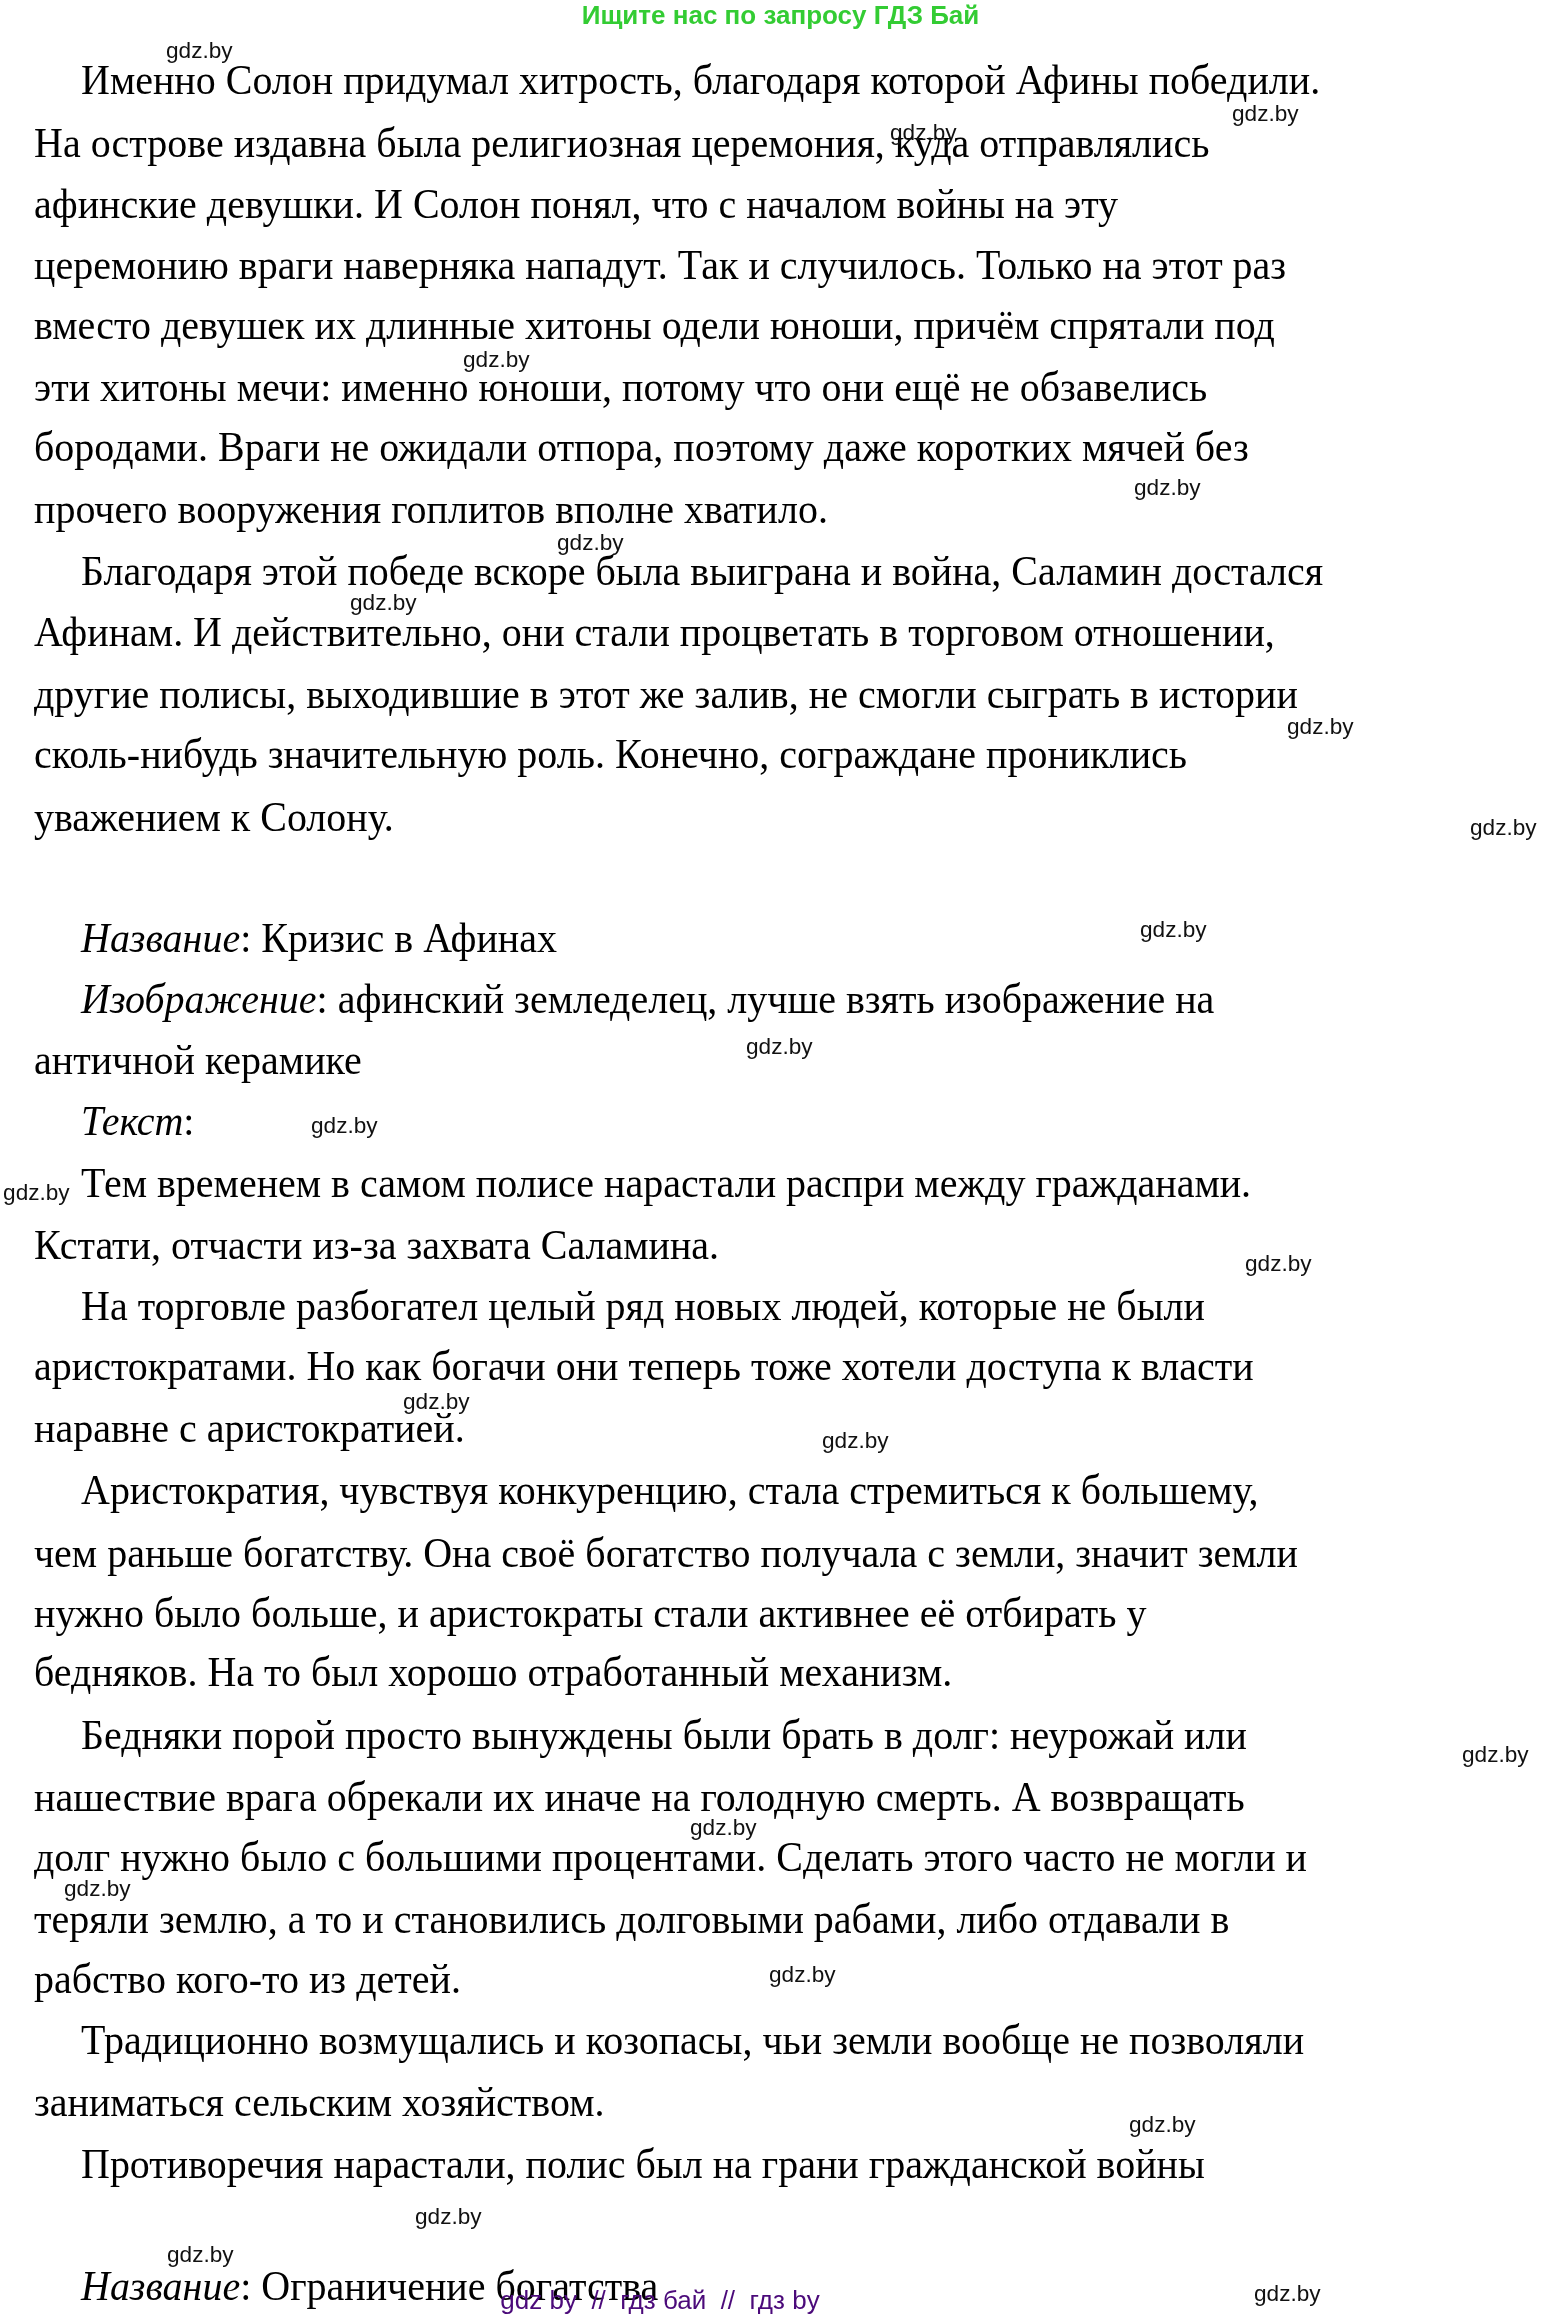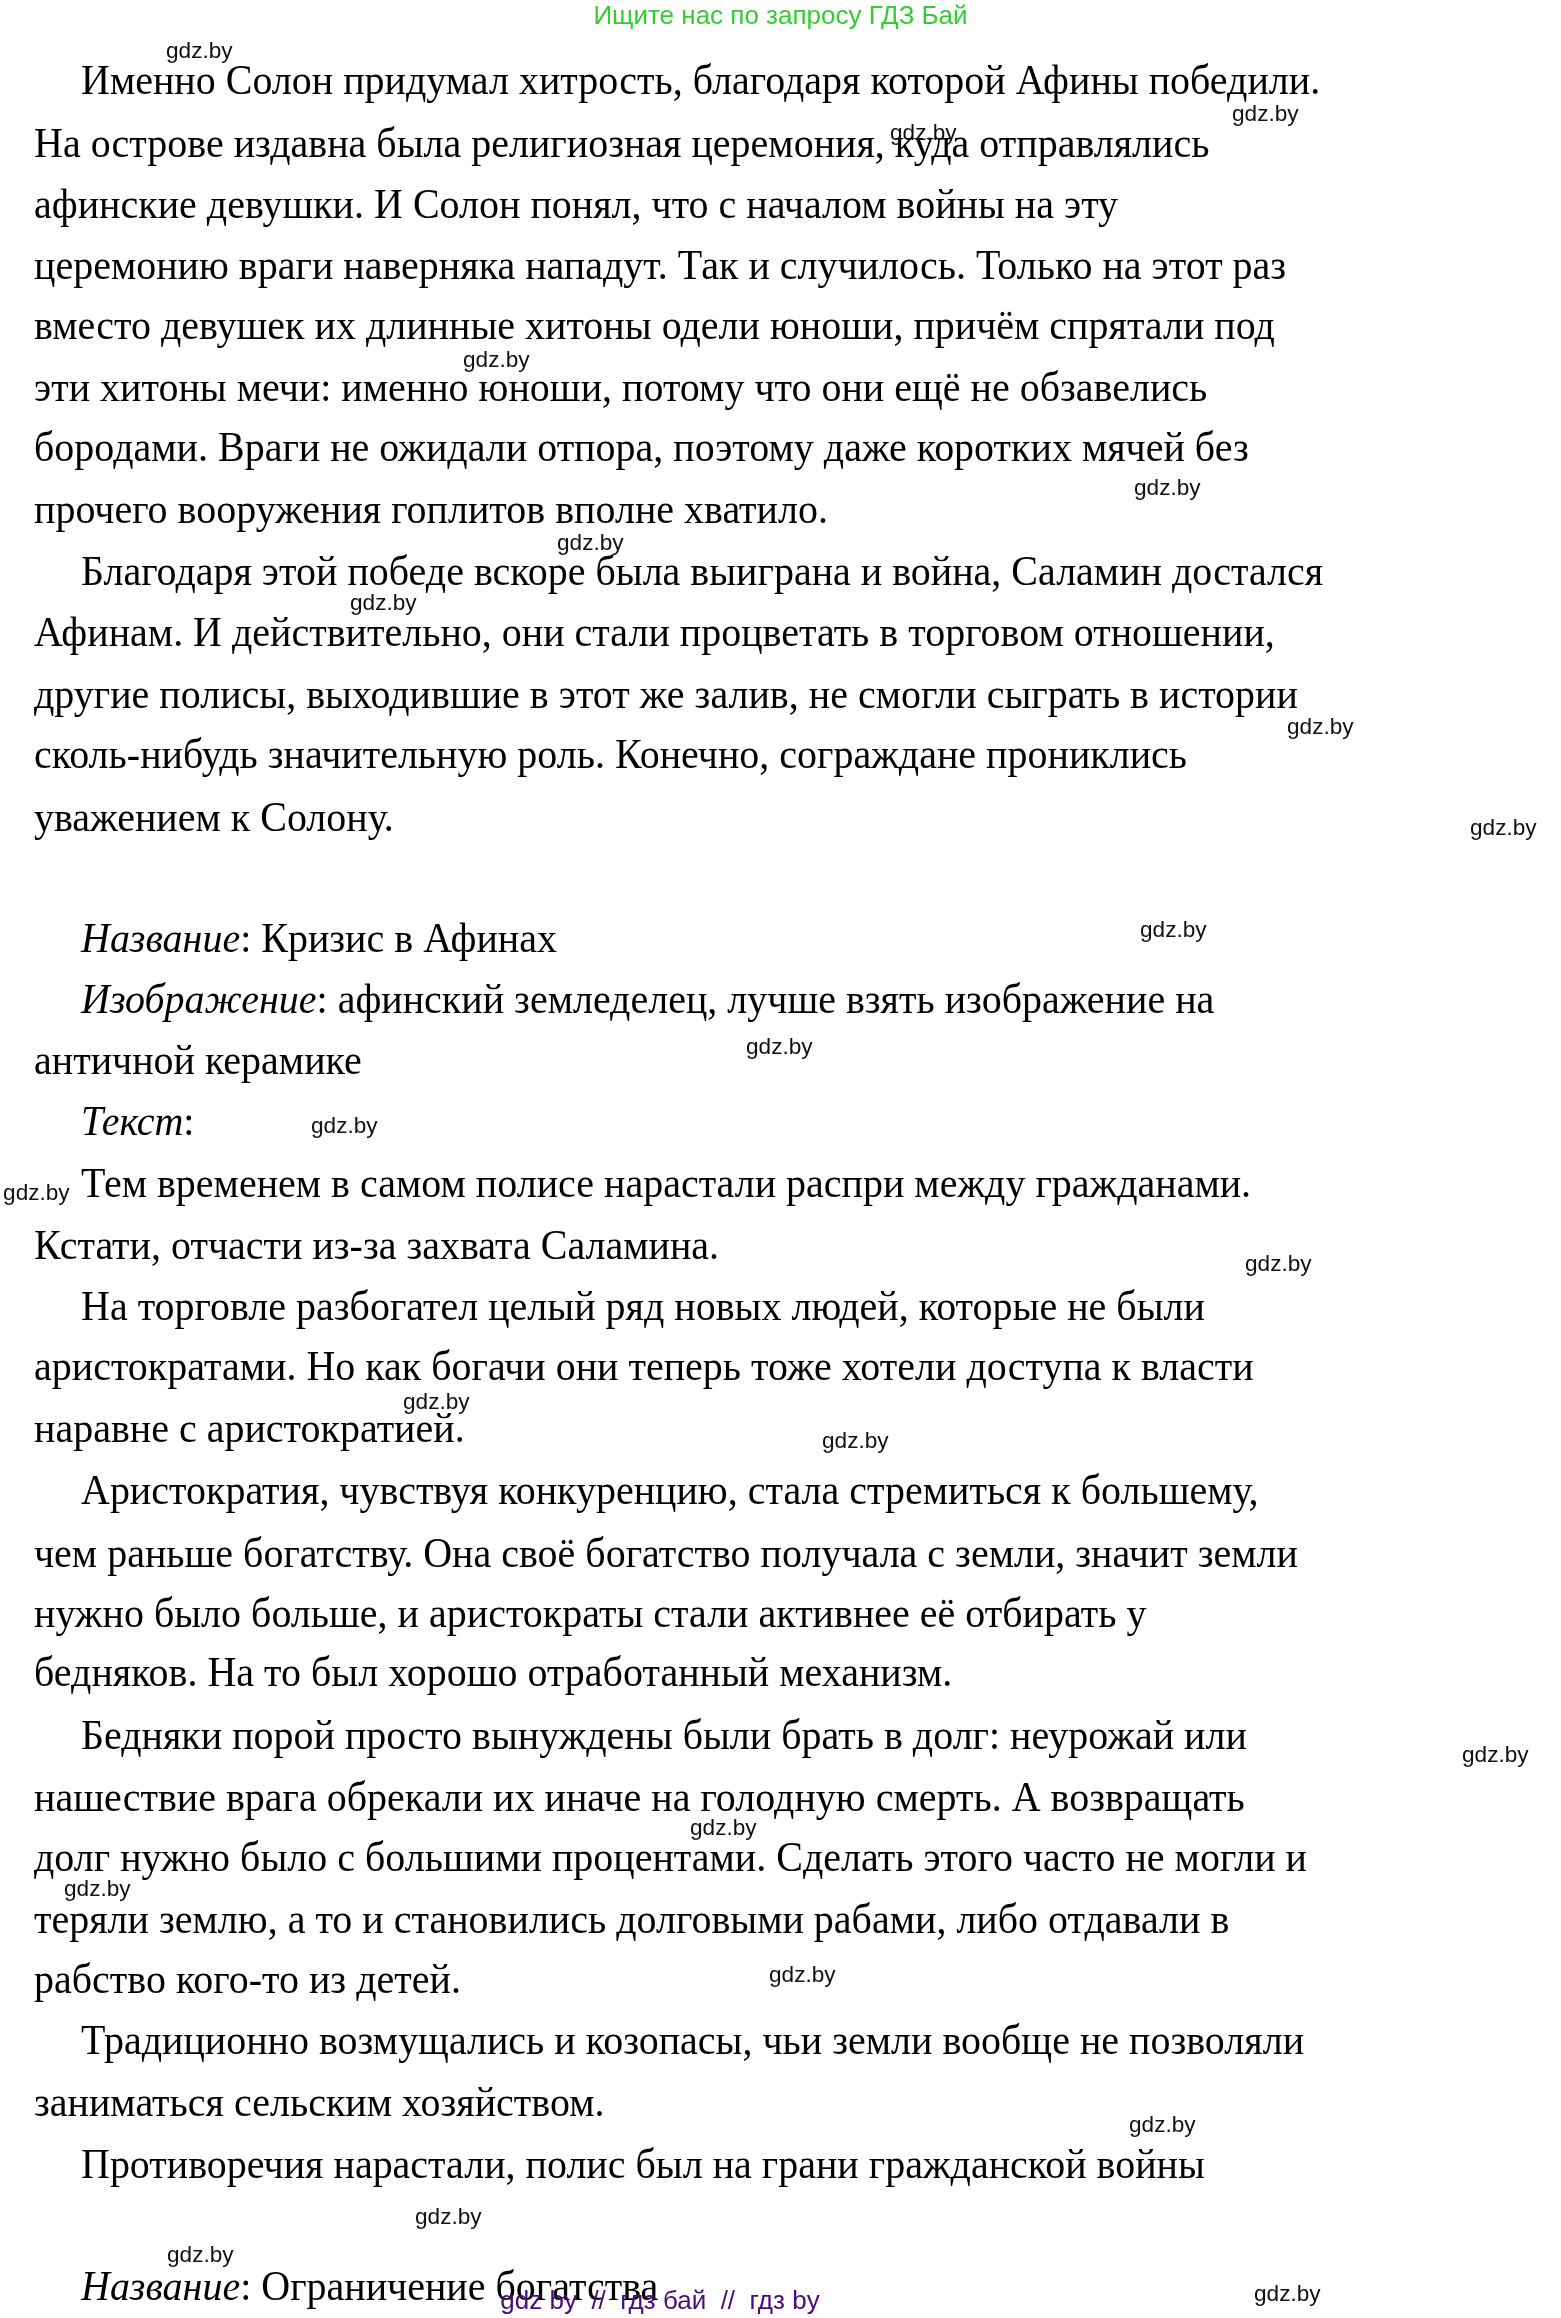--- a/index.html
+++ b/index.html
@@ -1,18 +1,18 @@
 <!DOCTYPE html>
 <html style="font-size:12.5px"><head>
 <meta charset="utf-8">
 <style>
   html, body { margin:0; padding:0; background:#ffffff; }
   body { width:1561px; height:2319px; position:relative; overflow:hidden; }
   .hdr { position:absolute; left:0; width:1561px; top:0; text-align:center;
-         font-family:"Liberation Sans", sans-serif; font-size:26px; color:#33cc33; line-height:31px; }
+         font-family:"Liberation Sans", sans-serif; font-size:26px; color:#33cc33; line-height:31px;font-weight:bold; }
   .ftr { position:absolute; left:0; width:1320px; top:2316px; text-align:center;
          font-family:Liberation Sans, sans-serif; font-size:26px; color:#4b0a7a; line-height:31px;
          transform:translateY(-31px); white-space:pre; }
   .ln { position:absolute; font-family:"Liberation Serif", serif; font-size:43px; color:#000;
         line-height:47px; white-space:nowrap; transform-origin:left top; transform:scaleX(0.93); }
   .ind { left:81px; }
   .noi { left:34px; }
   .it { font-style:italic; }
   .wm { position:absolute; font-family:Liberation Sans, sans-serif; font-size:22.6px; color:#111;
         line-height:23.4px; white-space:nowrap; }

